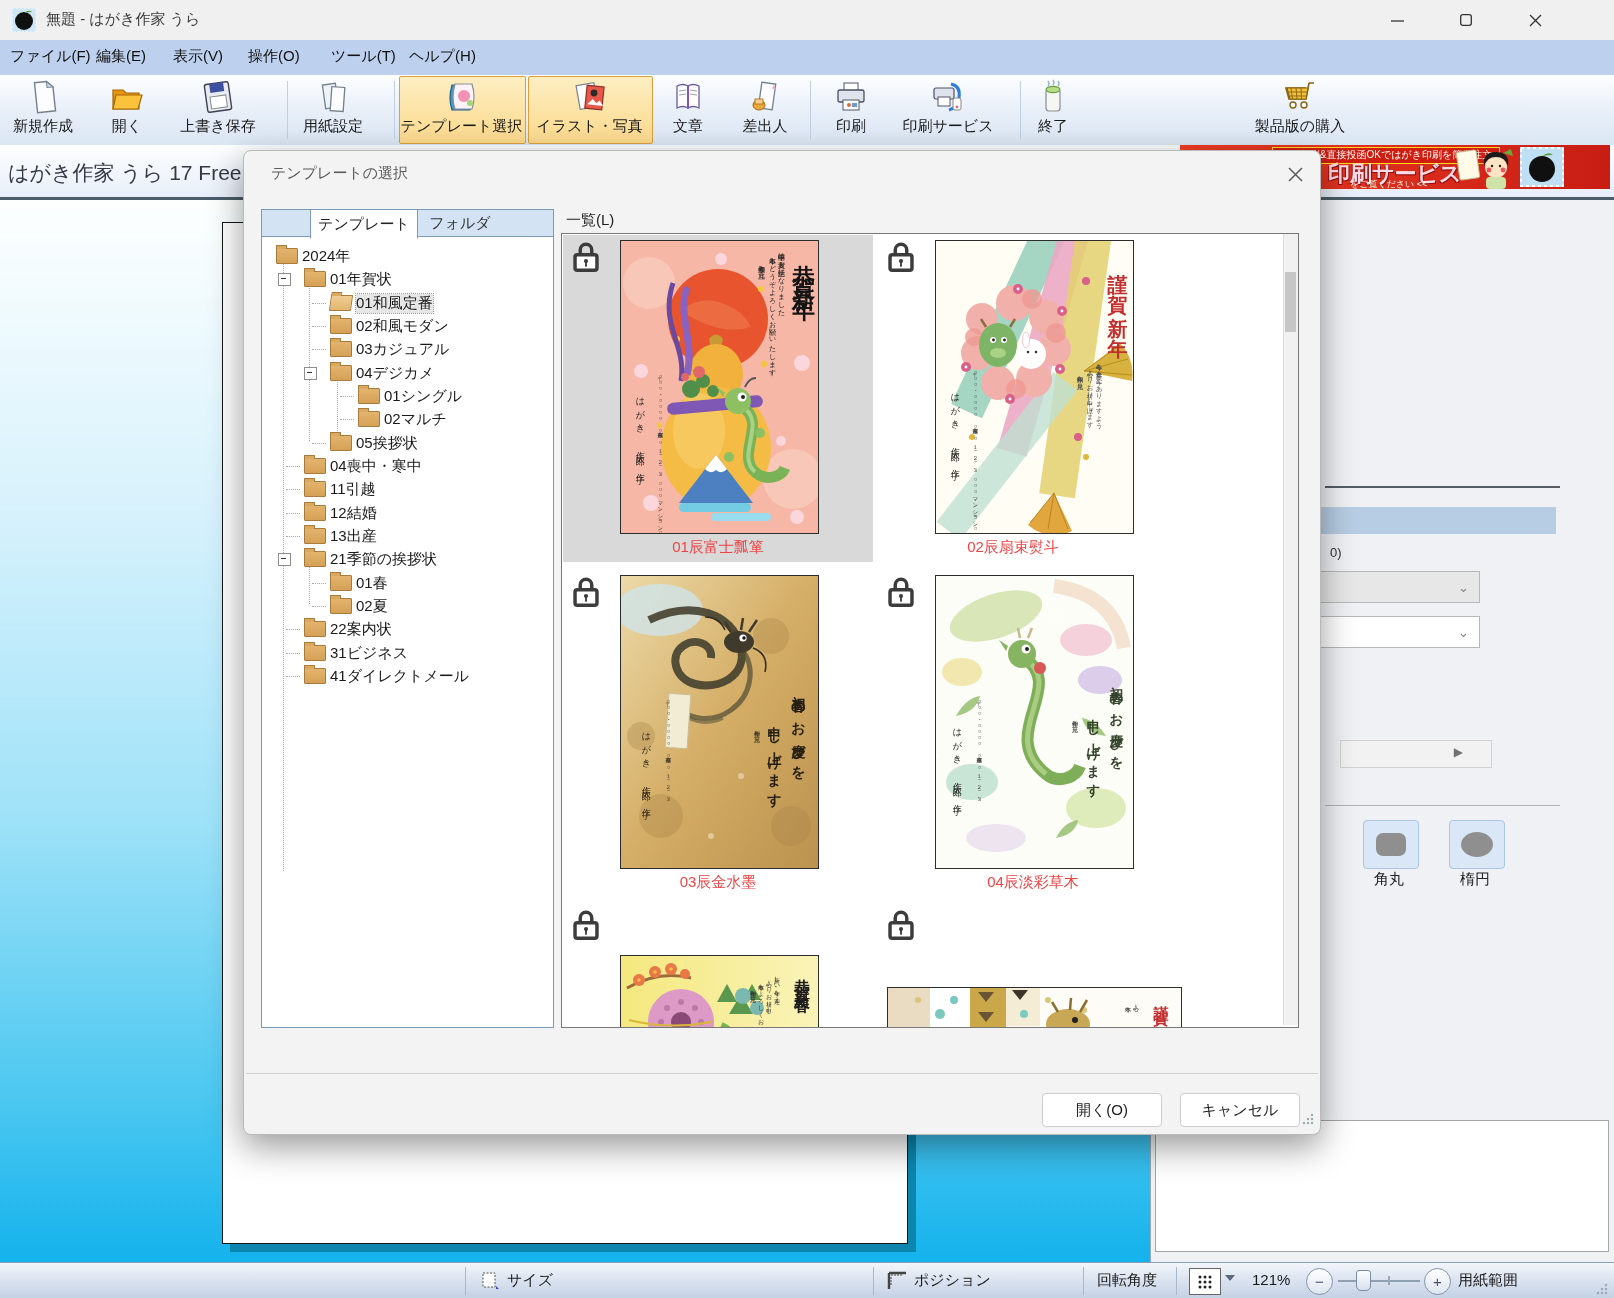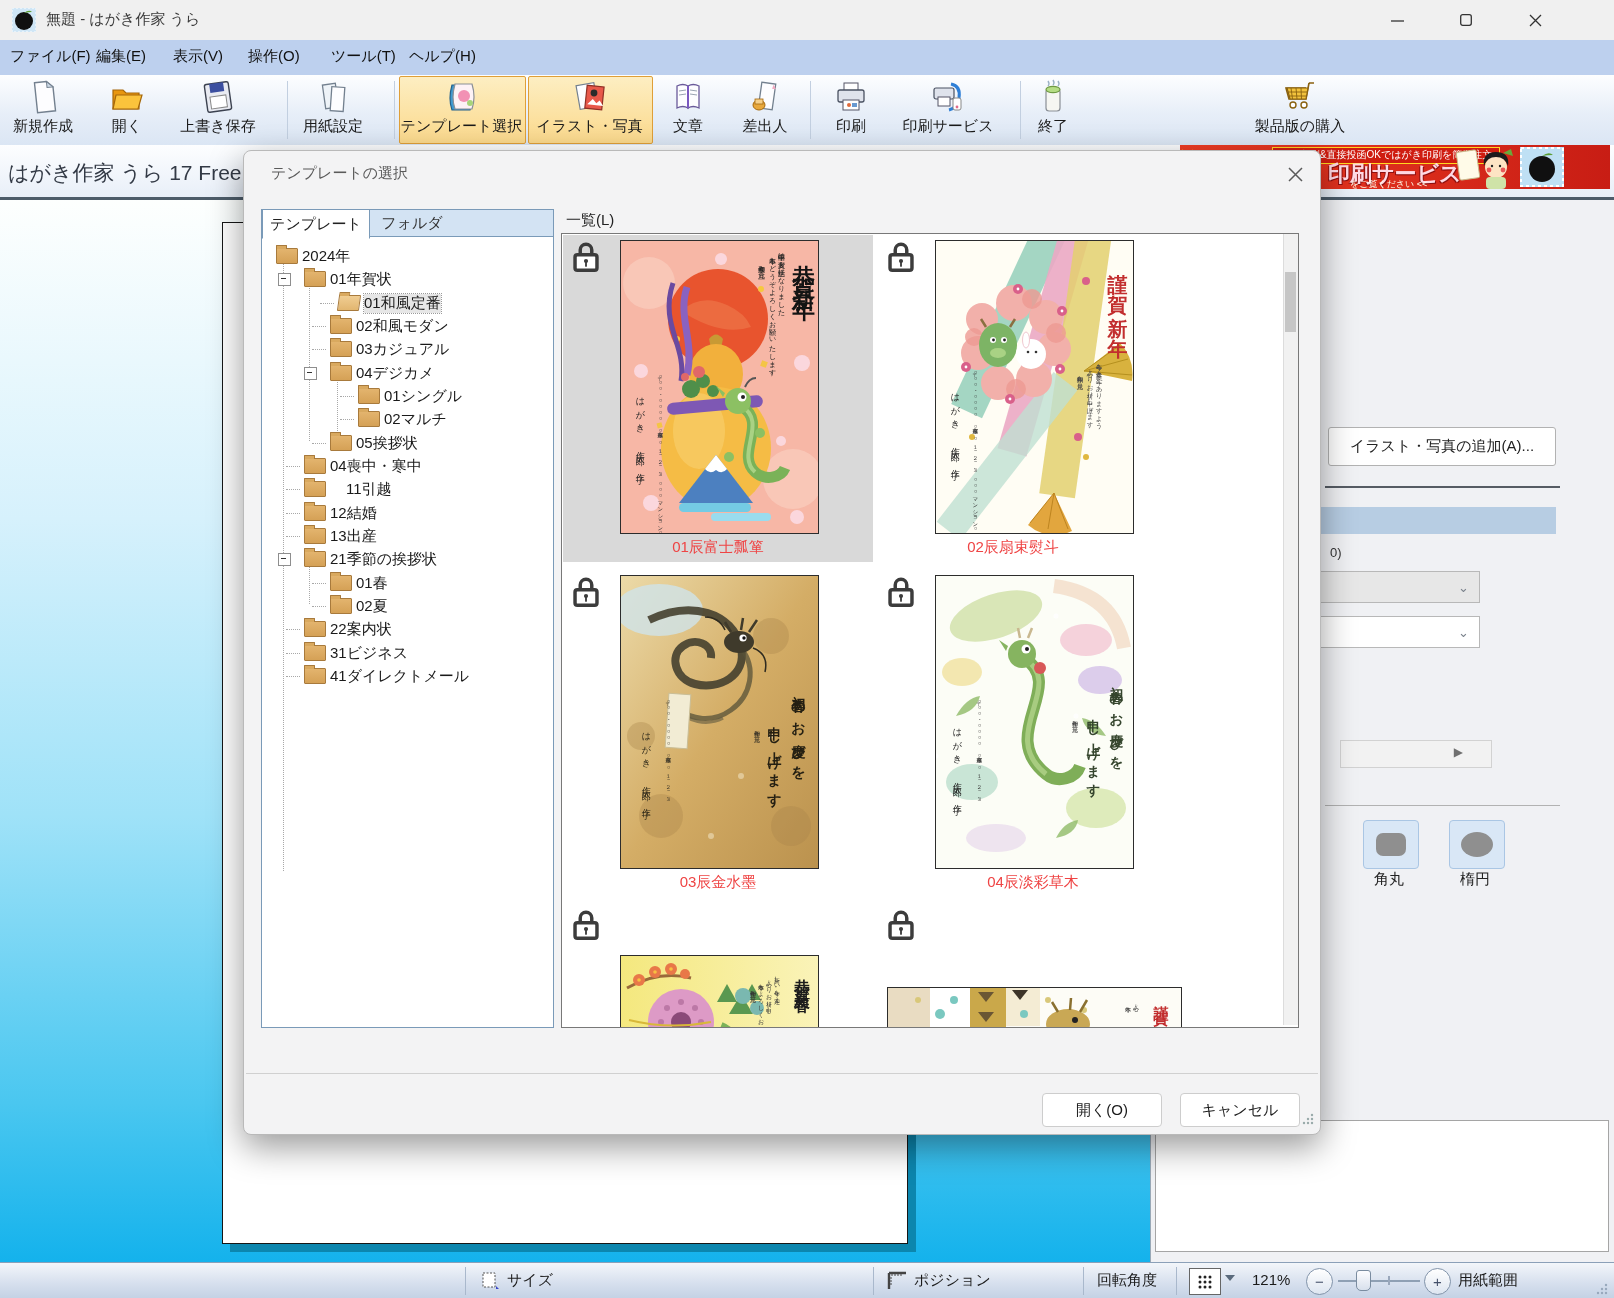--- a/index.html
+++ b/index.html
@@ -44,21 +44,21 @@
   #banner-strip{position:absolute;left:92px;top:2px;width:226px;height:15px;background:#cf1d10;
      border:1px solid #ffd820;color:#fff;font-size:10px;line-height:13px;text-align:center;overflow:hidden;}
   #banner-big{position:absolute;left:148px;top:14px;font-size:22px;font-weight:bold;color:#ffd9e4;
      text-shadow:1px 1px 0 #8d0f0f,-1px 1px 0 #8d0f0f;}
   #banner-small{position:absolute;left:170px;top:33px;font-size:9px;color:#ffe;}
   
   #dialog{left:243px;top:150px;width:1076px;height:983px;background:#f3f3f4;
      border:1px solid #b9b9b9;border-radius:8px;box-shadow:0 12px 34px rgba(0,0,0,.4);}
   #dlg-title{left:27px;top:13px;color:#5a5a5a;}
   #dlg-close{left:1030px;top:8px;width:42px;height:30px;display:flex;align-items:center;justify-content:center;}
-  .tab{position:absolute;display:flex;align-items:center;justify-content:center;}
+  .tab{position:absolute;display:flex;align-items:center;justify-content:center;margin-left:48px;}
   #tabstrip{left:17px;top:58px;width:291px;height:27px;background:#d3e3f3;border:1px solid #7a9ab8;border-bottom:none;}
   #tab-template{left:18px;top:58px;width:106px;height:28px;background:#fff;border:1px solid #7a9ab8;border-bottom:1px solid #fff;z-index:2;}
   #tab-folder{left:124px;top:60px;width:88px;height:25px;background:#d3e3f3;color:#333;}
   #tree{left:17px;top:85px;width:291px;height:790px;background:#fff;border:1px solid #7a9ab8;overflow:hidden;}
   .trow{position:absolute;height:22px;display:flex;align-items:center;}
   .exp{position:absolute;width:11px;height:11px;background:#fff;border:1px solid #8e8e8e;}
   .exp::after{content:"";position:absolute;left:2px;top:4px;width:5px;height:1px;background:#333;}
   .fold{position:absolute;width:20px;height:14px;background:linear-gradient(#e3b46e,#d5a156);border:1px solid #a87a3c;border-radius:1px;}
   .fold::before{content:"";position:absolute;left:-1px;top:-4px;width:9px;height:3px;background:#d9a95f;border:1px solid #a87a3c;border-bottom:none;border-radius:1px 1px 0 0;}
   .fold.open{background:linear-gradient(#f0cd92,#e2b670);transform:skewX(-8deg);}
@@ -252,23 +252,20 @@
 
   <div class="abs" id="freebar">
     <span class="abs nw" id="freetitle">はがき作家 うら 17 Free</span>
   </div>
 
   <div class="abs" id="mainbg"></div>
   <div class="abs" id="freebar-line"></div>
   <div class="abs" id="canvas"></div>
 
   <div class="abs" id="rpanel"></div>
-  <div class="abs rp-btn" style="left:1328px;top:427px;width:226px;height:37px">
-    <span class="nw">イラスト・写真の追加(A)...</span>
-  </div>
   <div class="abs" style="left:1325px;top:486px;width:235px;height:2px;background:#565c64"></div>
   <div class="abs" style="left:1158px;top:507px;width:398px;height:27px;background:#b7cde3"></div>
   <span class="abs nw" style="left:1330px;top:545px;font-size:13px;color:#333">0)</span>
   <div class="abs combo" style="left:1160px;top:571px;width:318px;height:30px;background:#e7e7e7">
     <span class="chev">⌄</span>
   </div>
   <div class="abs combo" style="left:1160px;top:616px;width:318px;height:30px;background:#fff">
     <span class="chev">⌄</span>
   </div>
   <div class="abs" style="left:1340px;top:740px;width:150px;height:26px;background:#f2f2f2;border:1px solid #d2d2d2">
@@ -336,21 +333,21 @@
 
       <div class="trow" style="top:8px;left:0;width:100%">
         <span class="fold" style="left:14px"></span>
           <span class="tlabel" style="left:40px">2024年</span>
       </div>
       <div class="trow" style="top:31px;left:0;width:100%">
         <span class="exp" style="left:16px"></span>
         <span class="fold" style="left:42px"></span>
           <span class="tlabel" style="left:68px">01年賀状</span>
       </div>
-      <div class="trow" style="top:55px;left:8px;width:100%">
+      <div class="trow" style="top:55px;left:0;width:100%">
         <i class="conn" style="left:50px;top:11px"></i>
         <span class="fold open" style="left:68px"></span>
           <span class="tlabel sel" style="left:94px">01和風定番</span>
       </div>
       <div class="trow" style="top:78px;left:0;width:100%">
         <i class="conn" style="left:50px;top:11px"></i>
         <span class="fold" style="left:68px"></span>
           <span class="tlabel" style="left:94px">02和風モダン</span>
       </div>
       <div class="trow" style="top:101px;left:0;width:100%">
@@ -379,21 +376,21 @@
           <span class="tlabel" style="left:94px">05挨拶状</span>
       </div>
       <div class="trow" style="top:218px;left:0;width:100%">
         <i class="conn" style="left:24px;top:11px"></i>
         <span class="fold" style="left:42px"></span>
           <span class="tlabel" style="left:68px">04喪中・寒中</span>
       </div>
       <div class="trow" style="top:241px;left:0;width:100%">
         <i class="conn" style="left:24px;top:11px"></i>
         <span class="fold" style="left:42px"></span>
-          <span class="tlabel" style="left:84px">11引越</span>
+          <span class="tlabel" style="left:68px">11引越</span>
       </div>
       <div class="trow" style="top:265px;left:0;width:100%">
         <i class="conn" style="left:24px;top:11px"></i>
         <span class="fold" style="left:42px"></span>
           <span class="tlabel" style="left:68px">12結婚</span>
       </div>
       <div class="trow" style="top:288px;left:0;width:100%">
         <i class="conn" style="left:24px;top:11px"></i>
         <span class="fold" style="left:42px"></span>
           <span class="tlabel" style="left:68px">13出産</span>

